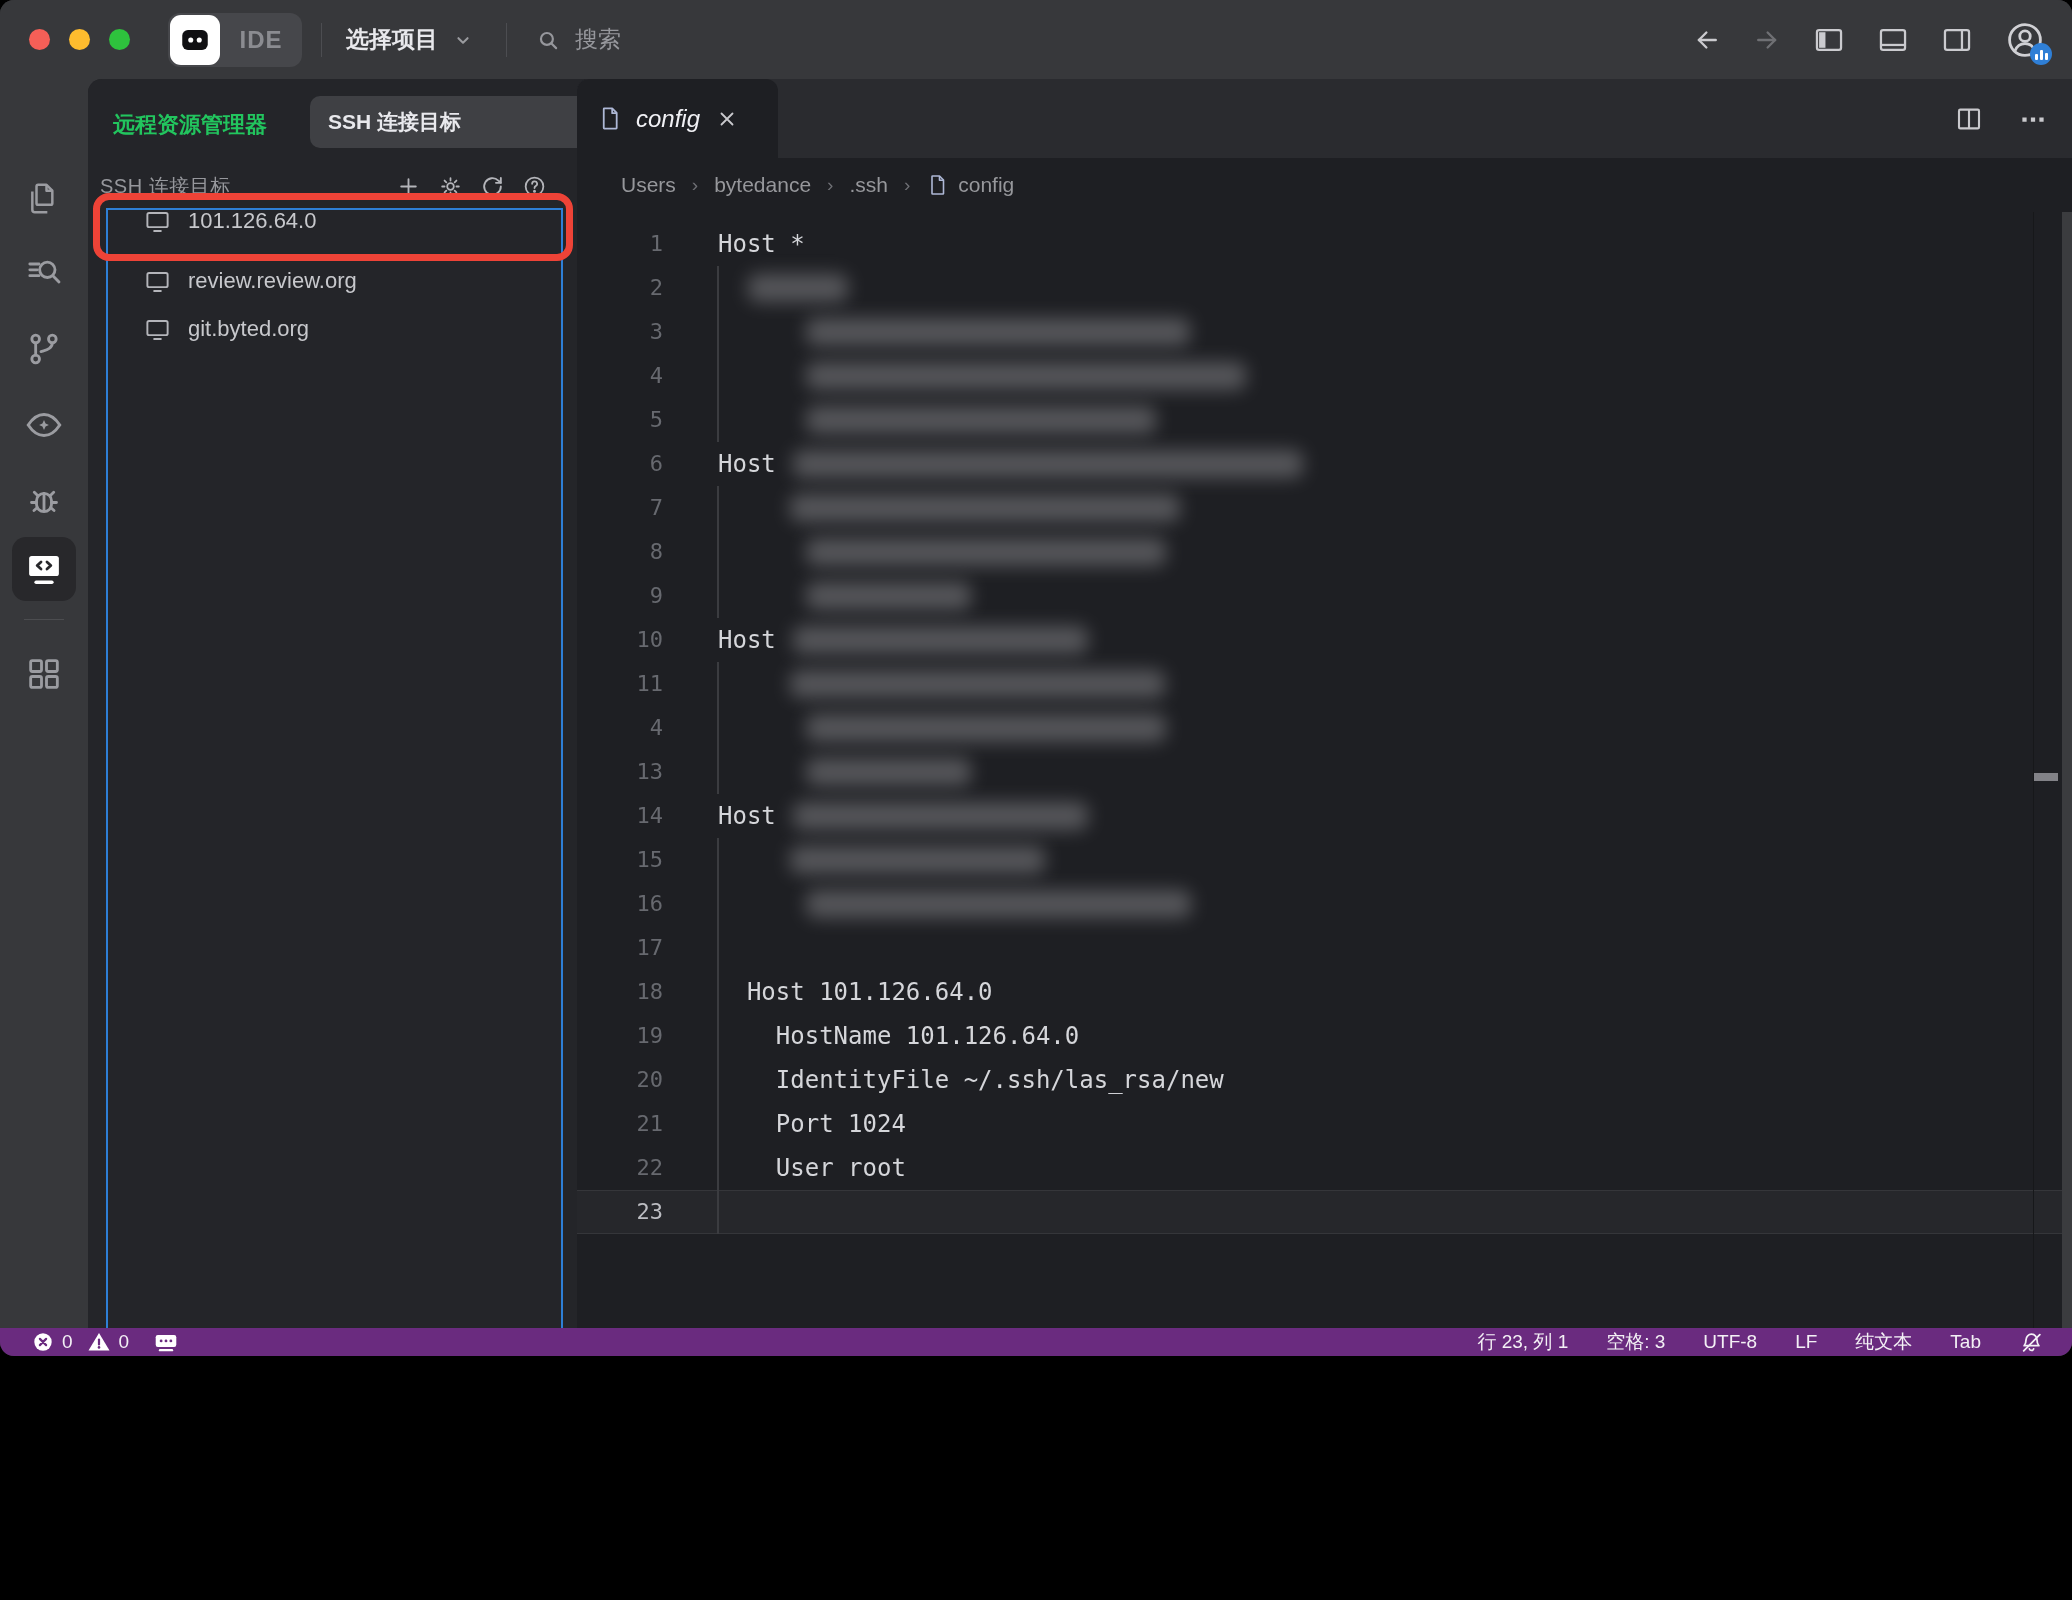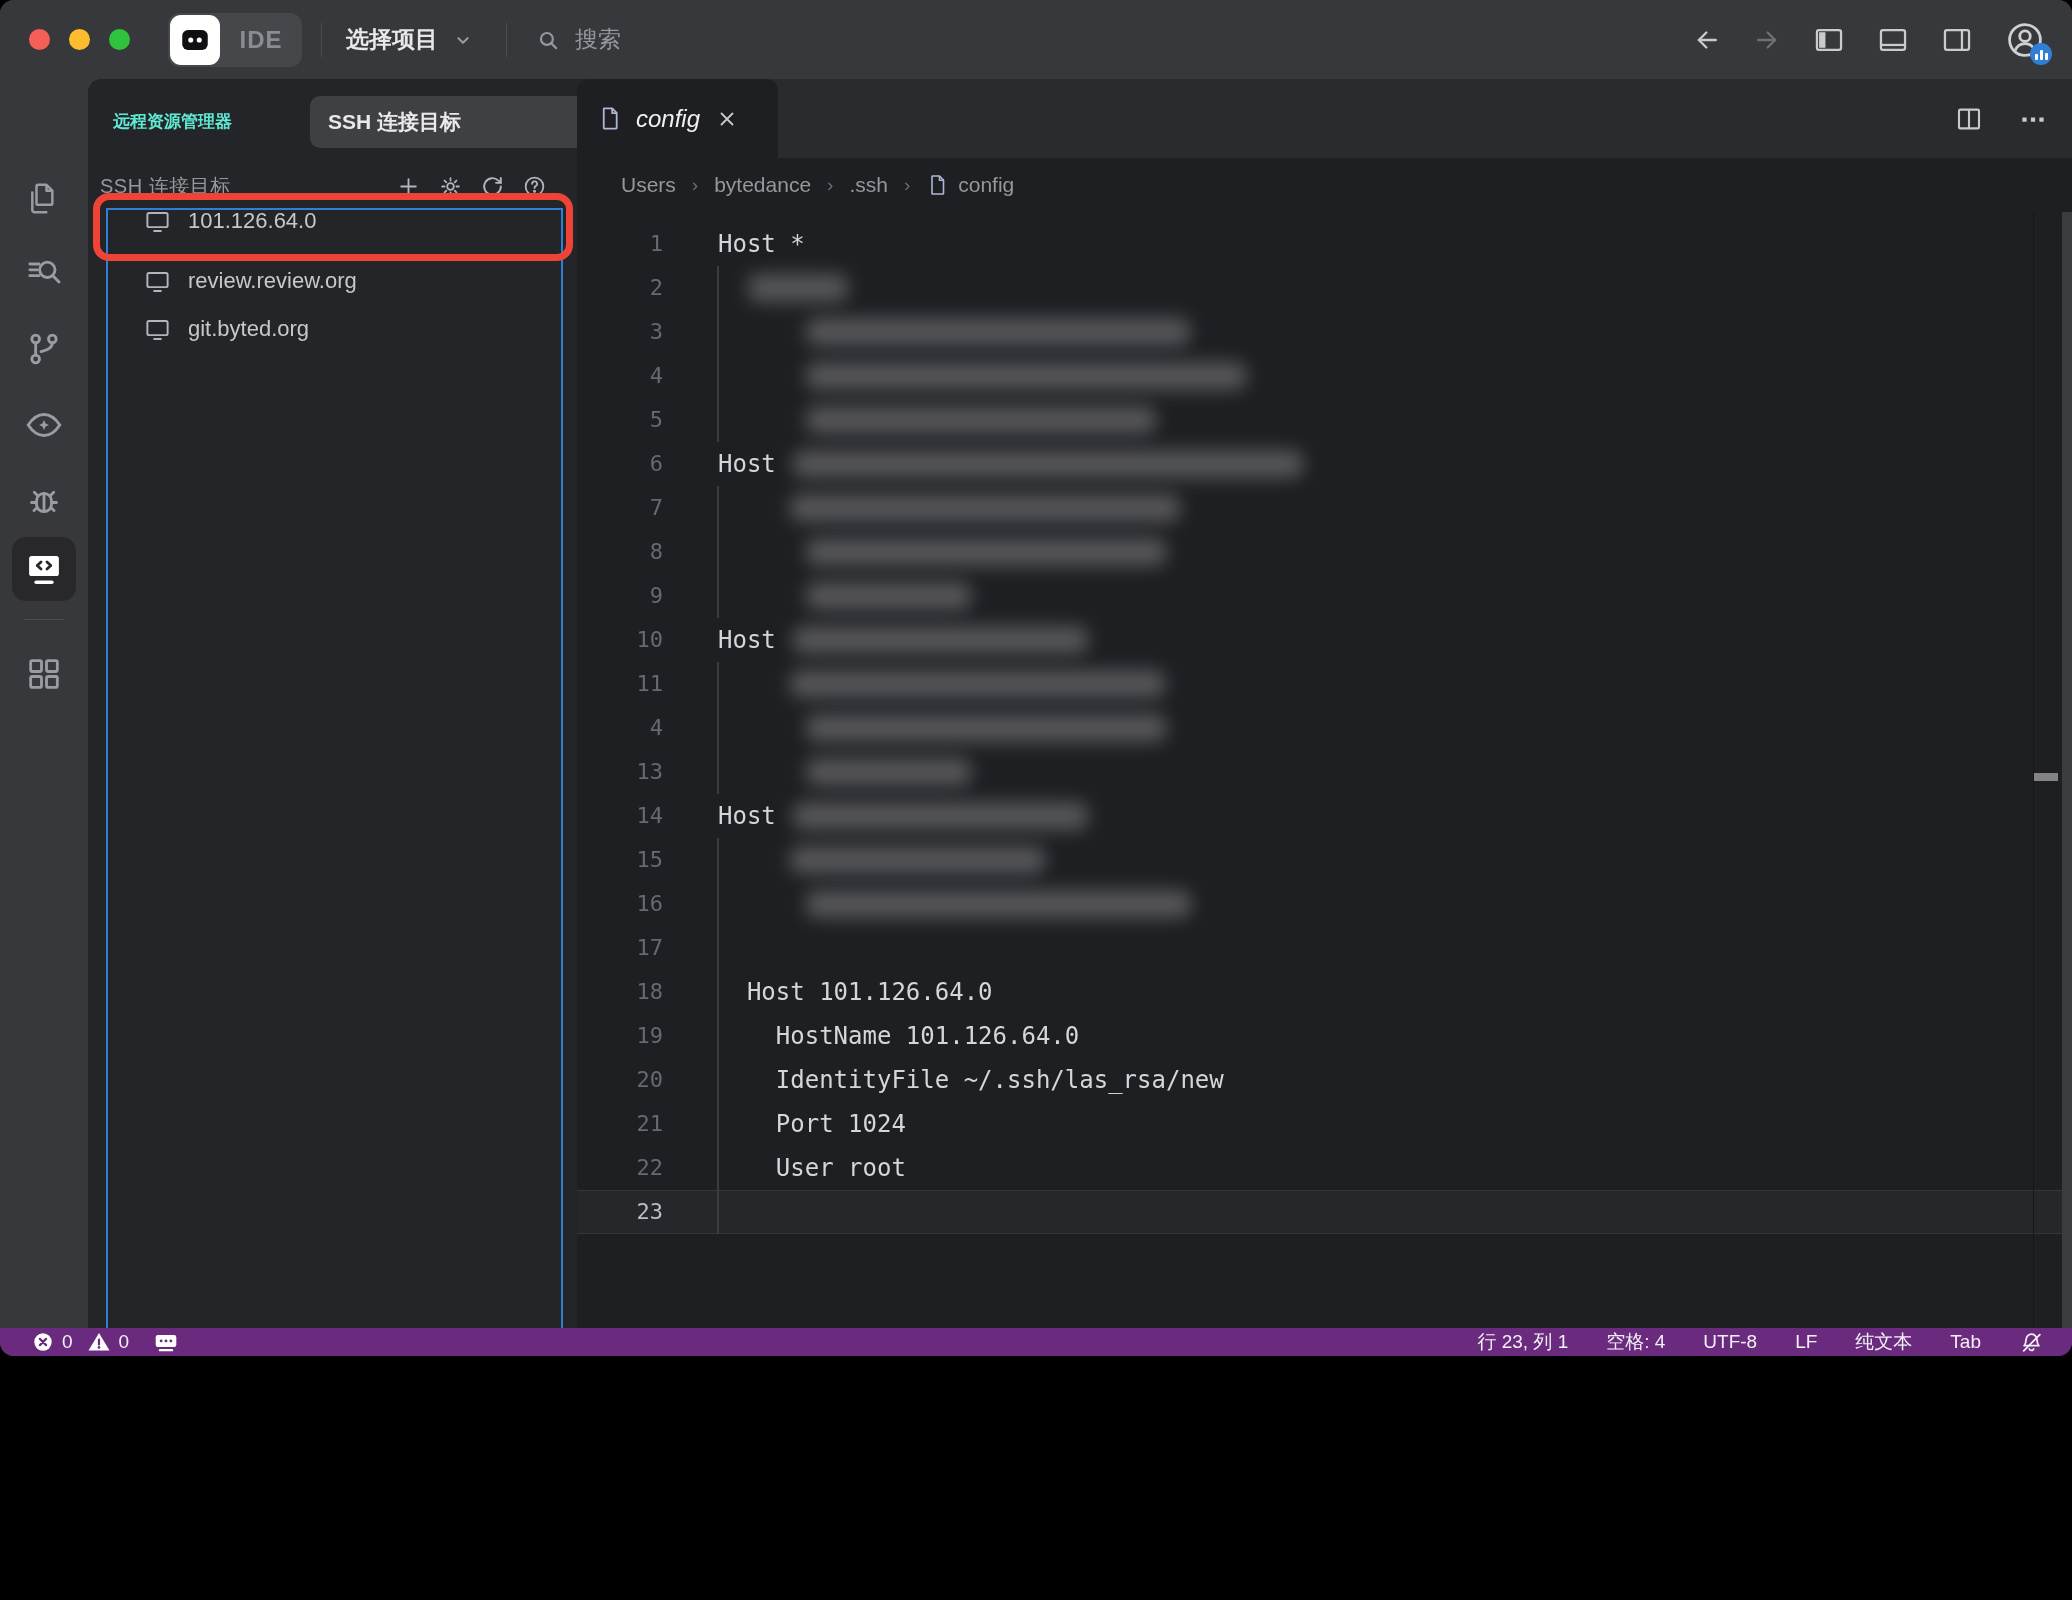--- a/index.html
+++ b/index.html
@@ -30,21 +30,21 @@
   .main { position:absolute; top:79px; left:0; right:0; bottom:28px; display:flex; }
   .activitybar { width:88px; background:#37383b; position:relative; }
   .ab-item { position:absolute; left:0; width:88px; height:64px; display:flex; align-items:center; justify-content:center; color:#9b9ca1; }
   .ab-active-bg { position:absolute; left:12px; width:64px; height:64px; border-radius:14px; background:#28282b; }
   .ab-divider { position:absolute; left:24px; width:40px; height:1px; background:#4c4d50; }
   .content { flex:1; display:flex; background:#242529; border-top-left-radius:14px; overflow:hidden; }
 
   
   .sidebar { position:relative; width:489px; background:#242529; }
   .sb-header { position:absolute; left:0; top:17px; width:100%; height:60px; }
-  .sb-title { position:absolute; left:25px; top:14px; font-size:17px; font-weight:bold; color:#5eead4; }
+  .sb-title { position:absolute; left:25px; top:14px; font-size:22px; font-weight:bold; color:#22c55e; }
   .sb-pill { position:absolute; left:222px; top:0px; width:341px; height:52px; background:#3f4044; border-radius:10px; display:flex; align-items:center; padding:0 18px; color:#e9e9ed; font-size:21px; font-weight:600; }
   .sb-pill .chev { margin-left:auto; color:#a6a7ac; }
   .sb-section { position:absolute; left:12px; top:87px; width:465px; height:40px; display:flex; align-items:center; }
   .sb-section-label { color:#96979c; font-size:20px; letter-spacing:.5px; }
   .sb-section-icons { margin-left:auto; display:flex; gap:17px; color:#b4b5ba; padding-right:18px; }
   .tree-outline { position:absolute; left:18px; top:129px; width:457px; height:1341px; border:2px solid #2e7fd6; }
   .tree-item { position:absolute; left:20px; width:453px; height:48px; display:flex; align-items:center; color:#c7c8cc; font-size:22px; }
   .tree-item .mon { margin-left:36px; margin-right:17px; color:#b4b5ba; display:flex; }
   .red-box { position:absolute; left:5px; top:114px; width:480px; height:68px; border:7px solid #ee4337; border-radius:16px; z-index:5; }
 
@@ -490,21 +490,21 @@
             <rect x="2.5" y="5.5" width="19" height="11" rx="2" fill="#fff"></rect>
             <circle cx="7.5" cy="11" r="1.3" fill="#6a2b7f"></circle>
             <circle cx="12" cy="11" r="1.3" fill="#6a2b7f"></circle>
             <circle cx="16.5" cy="11" r="1.3" fill="#6a2b7f"></circle>
             <path d="M6.5 19.5h11" stroke="#fff" stroke-width="2.2" stroke-linecap="round"></path>
           </svg>
       </span>
     </div>
     <div class="st-right">
       <span class="st-item">行 23,  列 1</span>
-      <span class="st-item">空格: 4</span>
+      <span class="st-item">空格: 3</span>
       <span class="st-item">UTF-8</span>
       <span class="st-item">LF</span>
       <span class="st-item">纯文本</span>
       <span class="st-item">Tab</span>
       <span class="st-item">
         <svg width="25" height="25" viewBox="0 0 24 24" fill="none" stroke="#f3f0f5" stroke-width="1.7" stroke-linecap="round" stroke-linejoin="round">
             <path d="M12 4a5.2 5.2 0 0 1 5.2 5.2c0 3.1.8 4.6 1.9 5.9H4.9c1.1-1.3 1.9-2.8 1.9-5.9A5.2 5.2 0 0 1 12 4z"></path>
             <path d="M10 18.2a2.1 2.1 0 0 0 4 0"></path>
             <path d="M4.5 20L20 4.5"></path>
           </svg>

